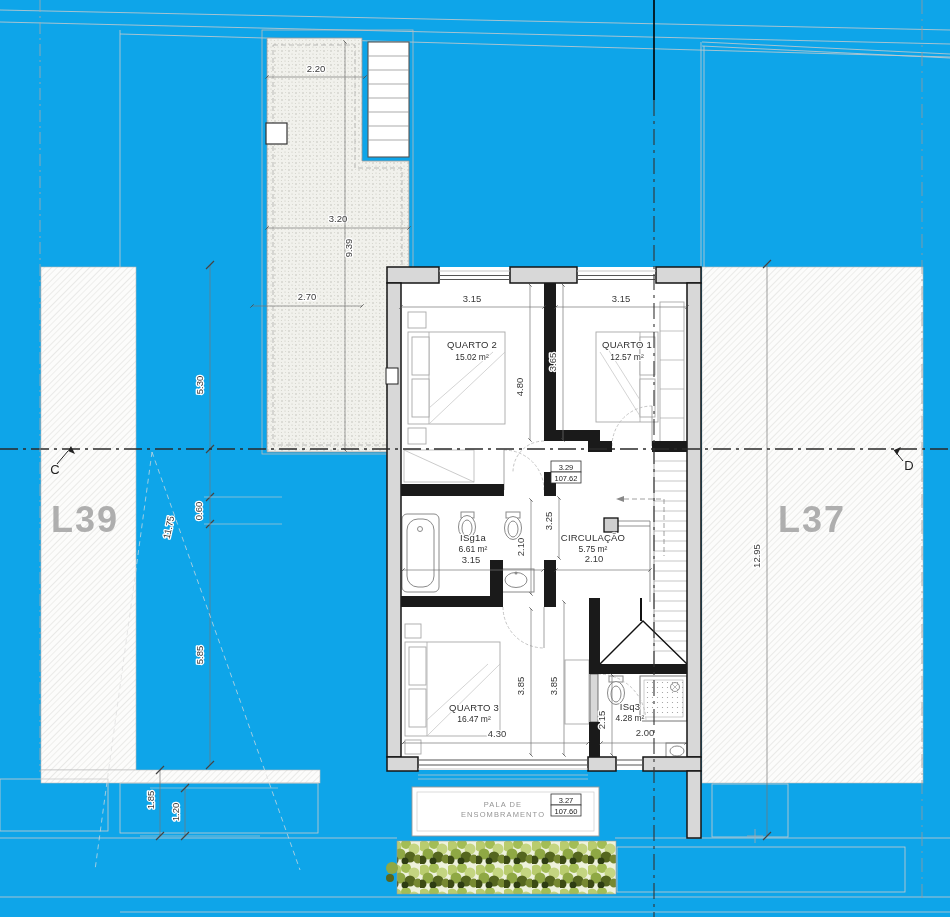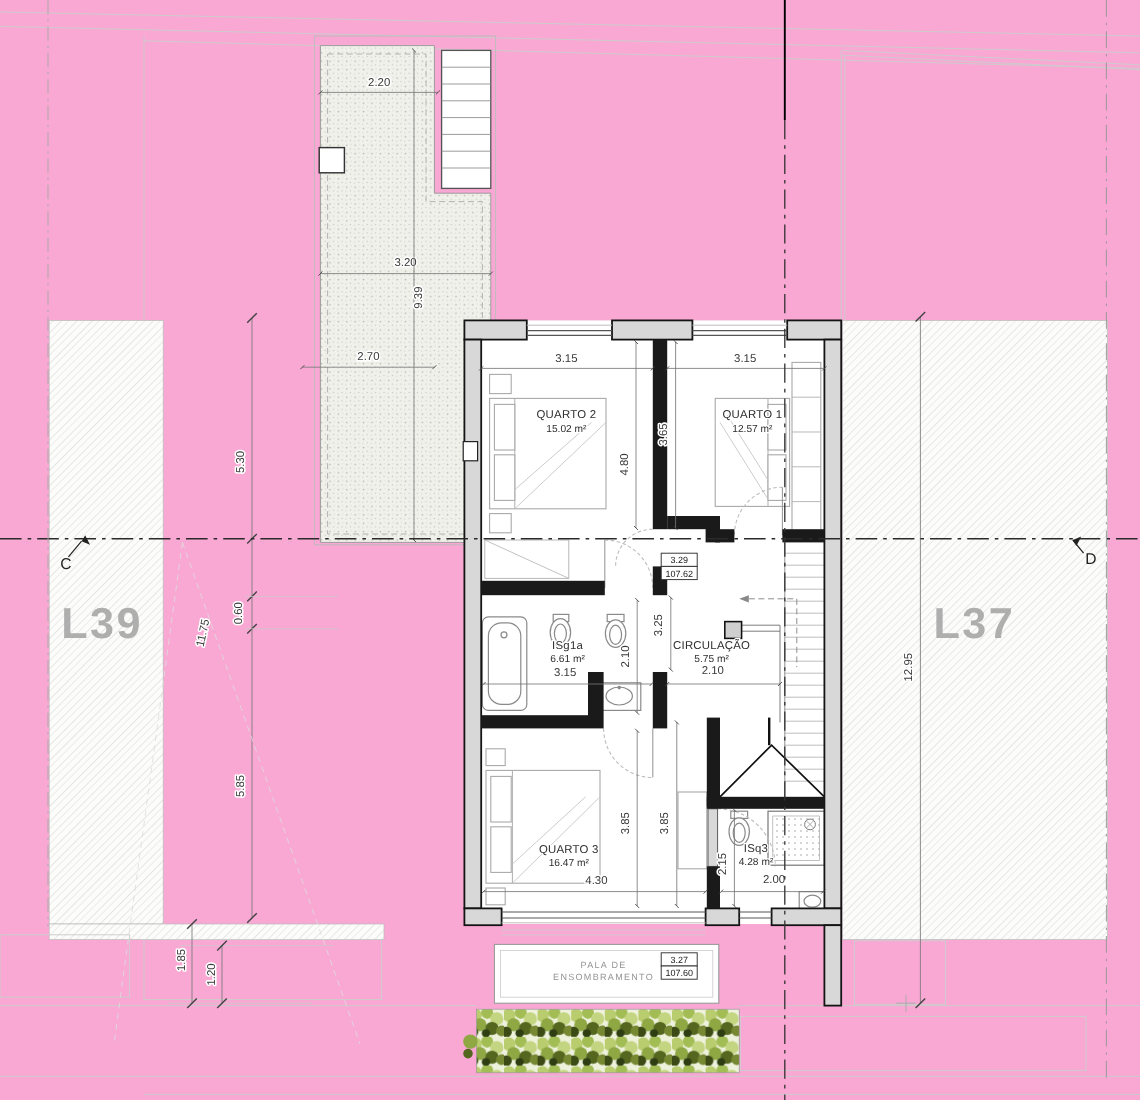--- a/index.html
+++ b/index.html
@@ -1,16 +1,16 @@
 <!DOCTYPE html>
 <html><head>
 <meta charset="utf-8">
 <style>
   html,body{margin:0;padding:0;background:#fff;}
-  .stage{width:950px;height:917px;position:relative;background:#f9a8d4;overflow:hidden;}
+  .stage{width:950px;height:917px;position:relative;background:#0ea5e9;overflow:hidden;}
   svg{display:block;}
   text{font-family:"Liberation Sans","DejaVu Sans",sans-serif;text-anchor:middle;}
   .dim{font-size:9.5px;fill:#3a3a3a;paint-order:stroke;stroke:#fff;stroke-width:2.6px;stroke-linejoin:round;}
   .room{font-size:9.5px;fill:#2e2e2e;letter-spacing:.2px;paint-order:stroke;stroke:#fff;stroke-width:2px;}
   .area{font-size:8.5px;fill:#2e2e2e;paint-order:stroke;stroke:#fff;stroke-width:2px;}
   .lot{font-size:36px;fill:#a2a2a2;letter-spacing:2px;font-weight:bold;opacity:.85;}
   .lvl{font-size:7.5px;fill:#222;}
   .sec{font-size:13px;fill:#222;}
   .cnp{font-size:7.5px;fill:#949494;letter-spacing:1.1px;}
   .dimline{stroke:#777;stroke-width:.7;fill:none;}

